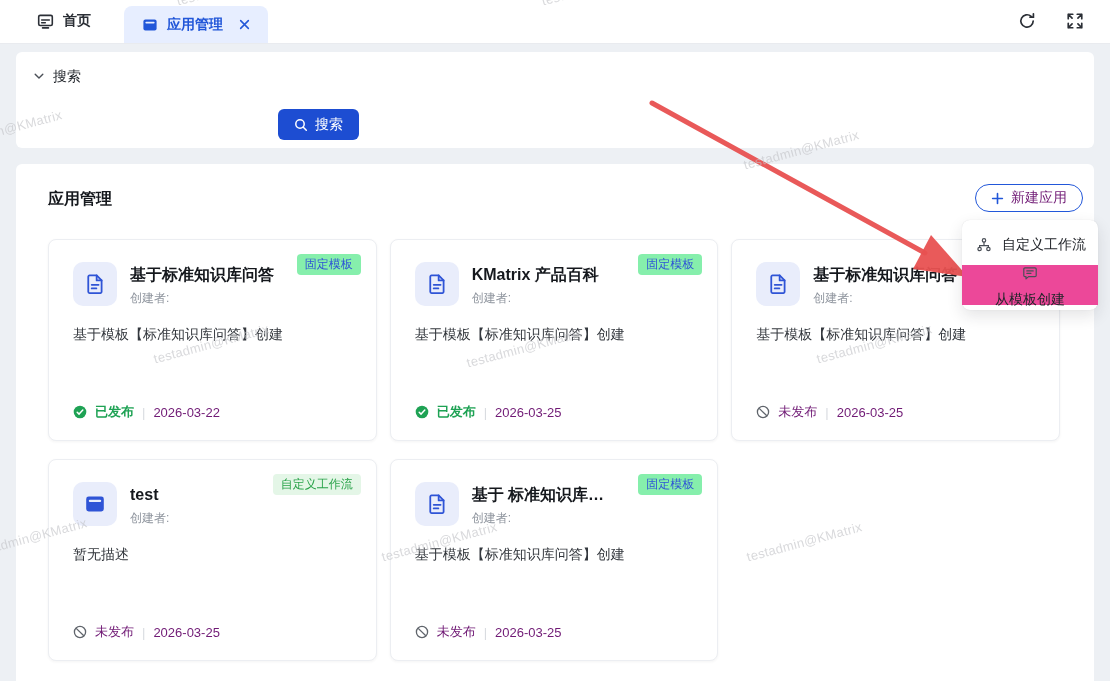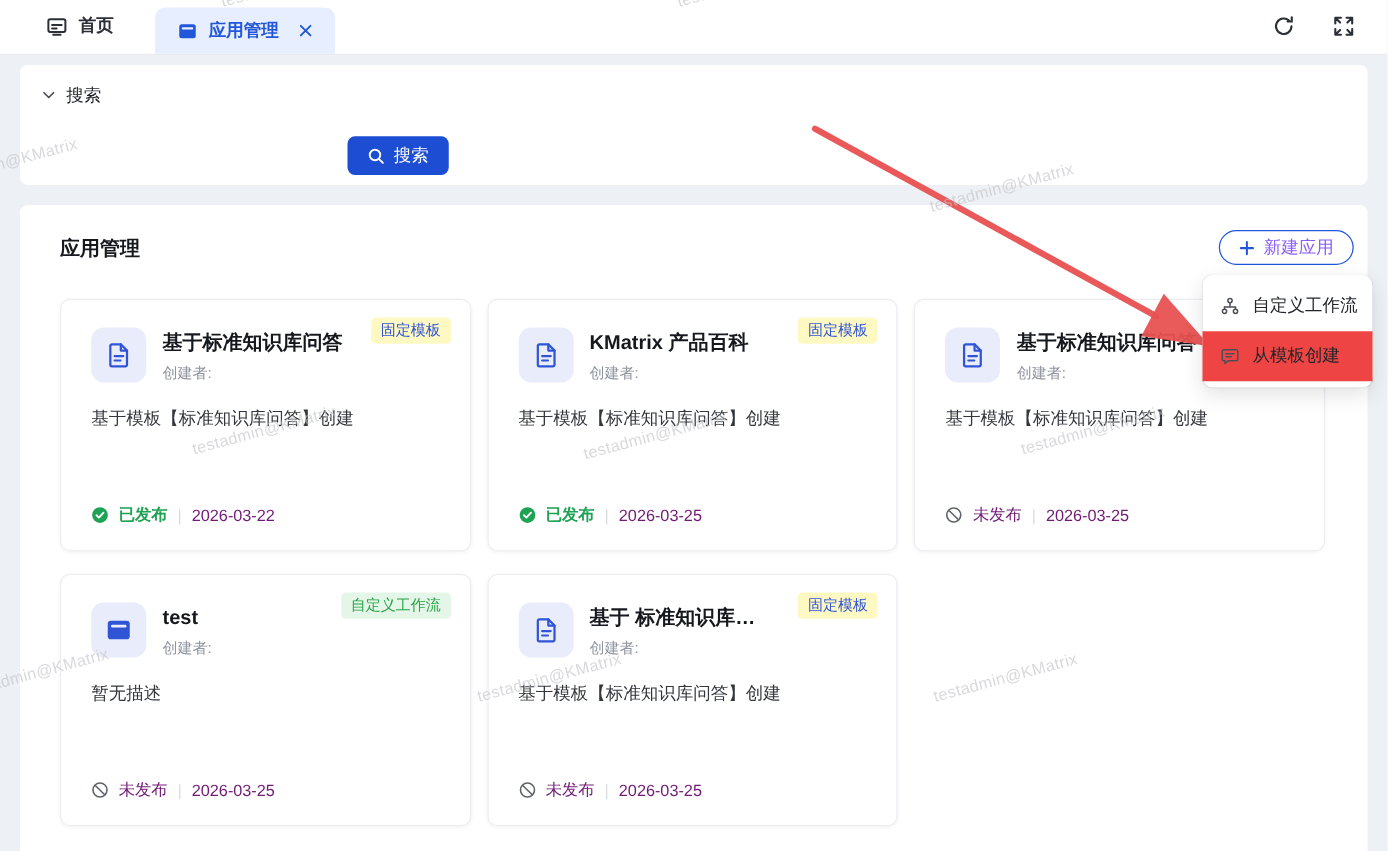--- a/index.html
+++ b/index.html
@@ -29,49 +29,49 @@
     outline:none; background:#fff; }
   .search-input::placeholder { color:#b8bec7; }
   .search-btn { position:absolute; left:262px; top:57px; width:81px; height:31px;
     background:#1d4dd2; color:#fff; border:none; border-radius:6px; font-size:14px;
     display:flex; align-items:center; justify-content:center; gap:7px; cursor:pointer; }
   
   .main-panel { position:absolute; left:16px; top:164px; width:1078px; height:517px;
     background:#fff; border-radius:6px 6px 0 0; z-index:2; }
   .main-title { position:absolute; left:32px; top:25px; font-size:16px; font-weight:700; color:#15181d; }
   .new-app-btn { position:absolute; right:11px; top:20px; height:28px; padding:2px 15px;
-    background:#fff; border:1px solid #2257d9; border-radius:15px; color:#8b5cf6; font-size:14px;
+    background:#fff; border:1px solid #2257d9; border-radius:15px; color:#701a75; font-size:14px;
     display:flex; align-items:center; gap:7px; cursor:pointer; }
   .cards-grid { position:absolute; left:32px; right:34px; top:75px;
     display:grid; grid-template-columns:repeat(3,1fr); column-gap:13px; row-gap:18px; }
   .card { position:relative; height:202px; background:#fff; border:1px solid #eceef2;
     border-radius:8px; box-shadow:0 1px 3px rgba(31,35,41,.05); padding:22px 24px; cursor:pointer; }
   .card-head { display:flex; gap:13px; padding-right:70px; }
   .card-icon { flex:none; width:44px; height:44px; border-radius:10px; background:#e9edfb;
     display:flex; align-items:center; justify-content:center; }
   .card-title { font-size:16px; font-weight:700; color:#15181d; line-height:19px; margin-top:3px; white-space:nowrap; }
   .card-creator { font-size:12px; color:#8f959e; margin-top:6px; }
   .card-badge { position:absolute; top:14px; right:15px; height:21px; line-height:21px;
     padding:0 8px; border-radius:4px; font-size:12px; }
-  .badge-blue { background:#fef9c3; color:#2f54d6; }
+  .badge-blue { background:#86efac; color:#2f54d6; }
   .badge-green { background:#e4f6e7; color:#2aa34a; }
   .card-desc { margin-top:19px; font-size:14px; color:#33373d; }
   .card-foot { position:absolute; left:24px; bottom:19px; display:flex; align-items:center; gap:8px; font-size:13px;text-align:right; }
   .card-foot .sicon { display:flex; }
   .status-pub { color:#1ea254; font-weight:700; }
   .status-unpub { color:#701a75; font-weight:400; }
   .foot-sep { color:#d8dbe0; }
   .foot-date { color:#701a75; }
   
   .dropdown { position:absolute; right:12px; top:220px; width:136px; background:#fff;
     border-radius:8px; padding:5px 0; z-index:30;
     box-shadow:0 6px 16px rgba(31,35,41,.12), 0 0 1px rgba(31,35,41,.15); }
   .dd-item { height:40px; display:flex; align-items:center; gap:10px; padding:0 14px;
     font-size:14px; color:#23262b; cursor:pointer; white-space:nowrap; }
-  .dd-item.hl { background:#ef4444; }
+  .dd-item.hl { background:#ec4899;flex-direction:column; }
   
   .arrow-layer { position:absolute; left:0; top:0; z-index:20; pointer-events:none; }
   .watermark-layer { position:absolute; left:0; top:0; width:1110px; height:681px; z-index:40; pointer-events:none; }
   .wm { position:absolute; white-space:nowrap; font-size:13px; color:#c2c3c7; opacity:.62;
     transform:rotate(-15deg); transform-origin:left top; letter-spacing:.3px; }
 </style>
 </head>
 <body>
 
 <div class="topbar">

